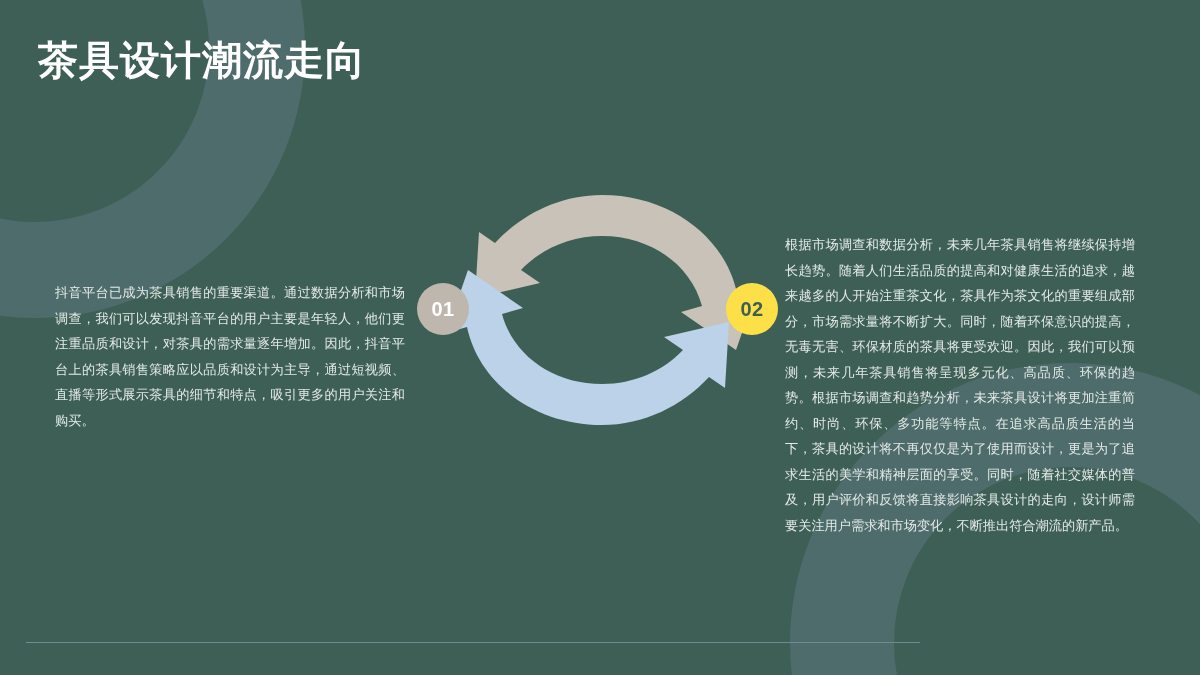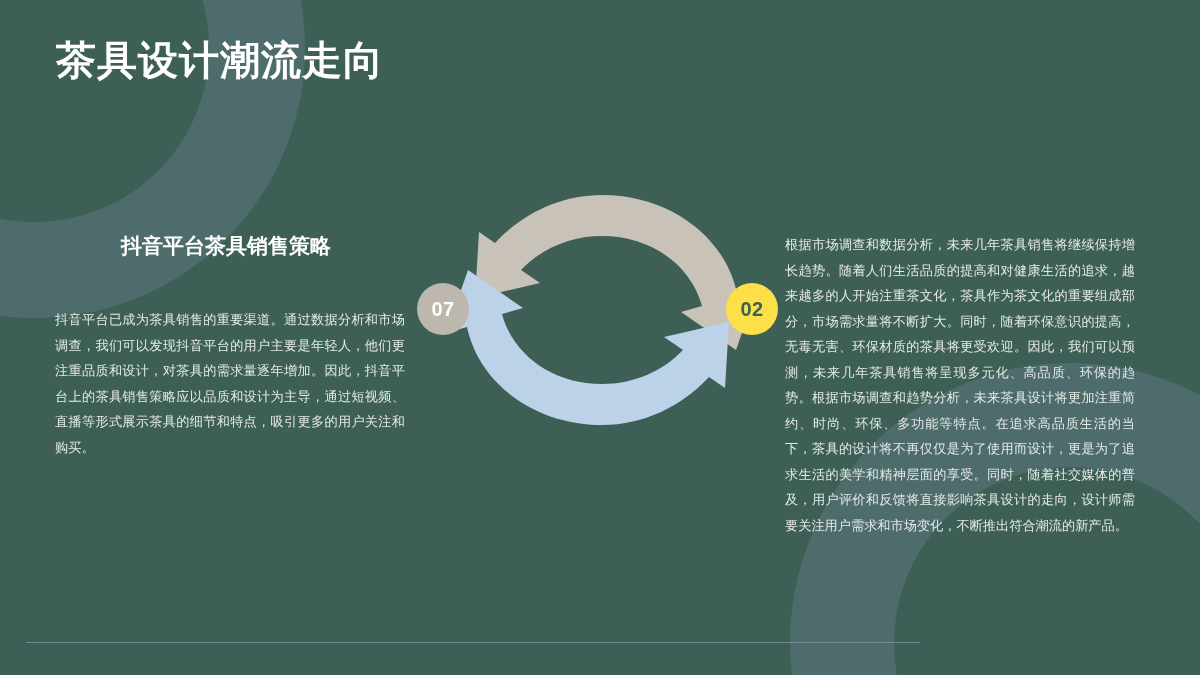--- a/index.html
+++ b/index.html
@@ -45,21 +45,20 @@
   .title {
     position: absolute;
     left: 38px;
     top: 36px;
     font-size: 40px;
     font-weight: bold;
     color: #FFFFFF;
     letter-spacing: 1px;
     line-height: 1.2;
     white-space: nowrap;
-    margin-left: 18px;
   }
 
   
   .col {
     position: absolute;
     top: 232px;
     width: 350px;
   }
   .col-left  { left: 55px;  text-align: left; }
   .col-right { left: 785px; text-align: left; }
@@ -134,21 +133,20 @@
 <body>
 
 <div class="slide">
 
   <div class="deco ring-topleft"></div>
   <div class="deco ring-bottomright"></div>
 
   <div class="title">茶具设计潮流走向</div>
 
   <div class="col col-left">
-    <div class="col-heading">抖音平台茶具销售策略</div>
     <p class="col-body">抖音平台已成为茶具销售的重要渠道。通过数据分析和市场调查，我们可以发现抖音平台的用户主要是年轻人，他们更注重品质和设计，对茶具的需求量逐年增加。因此，抖音平台上的茶具销售策略应以品质和设计为主导，通过短视频、直播等形式展示茶具的细节和特点，吸引更多的用户关注和购买。</p>
   </div>
 
   <div class="col col-right">
     <p class="col-body">根据市场调查和数据分析，未来几年茶具销售将继续保持增长趋势。随着人们生活品质的提高和对健康生活的追求，越来越多的人开始注重茶文化，茶具作为茶文化的重要组成部分，市场需求量将不断扩大。同时，随着环保意识的提高，无毒无害、环保材质的茶具将更受欢迎。因此，我们可以预测，未来几年茶具销售将呈现多元化、高品质、环保的趋势。根据市场调查和趋势分析，未来茶具设计将更加注重简约、时尚、环保、多功能等特点。在追求高品质生活的当下，茶具的设计将不再仅仅是为了使用而设计，更是为了追求生活的美学和精神层面的享受。同时，随着社交媒体的普及，用户评价和反馈将直接影响茶具设计的走向，设计师需要关注用户需求和市场变化，不断推出符合潮流的新产品。</p>
   </div>
 
   <div class="cycle">
     <svg viewBox="0 0 368 290" xmlns="http://www.w3.org/2000/svg">
 
@@ -176,21 +174,21 @@
                C 216 219, 245 206, 265 185
                L 246 172
                L 311 157
                L 307 223
                L 291 212
                C 264 241, 226 260, 184 260 Z"></path>
     </svg>
   </div>
 
   <div class="num-circle num-01">
-    <span>07</span>
+    <span>01</span>
   </div>
   <div class="num-circle num-02">
     <span>02</span>
   </div>
 
   <div class="separator"></div>
 
 </div>
 
 </body></html>

